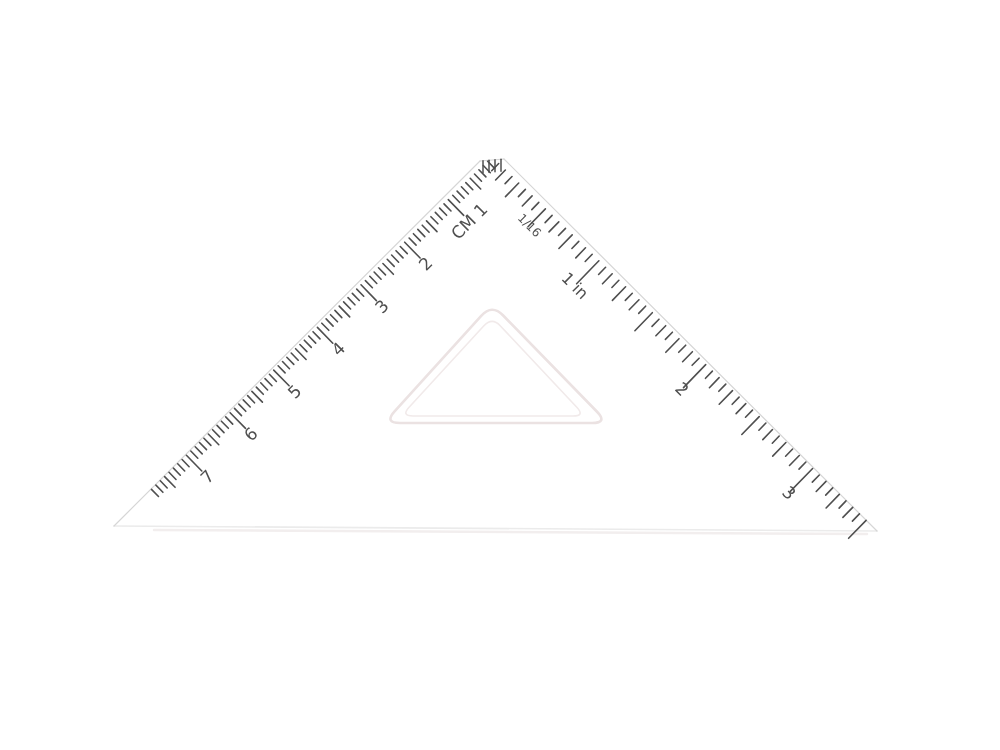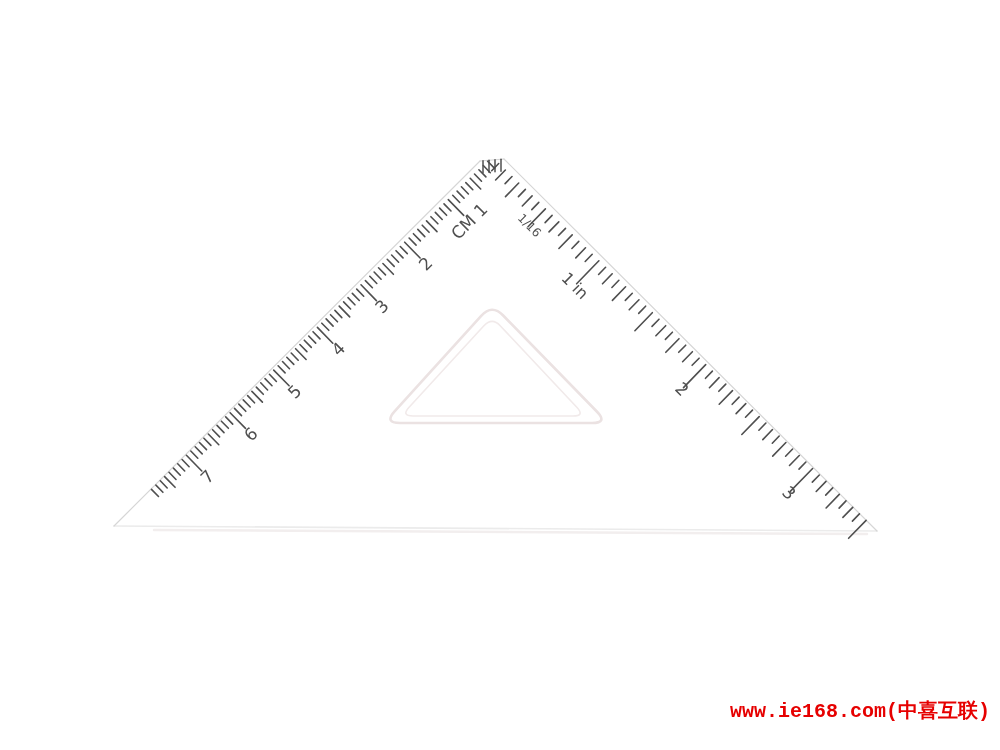--- a/index.html
+++ b/index.html
@@ -196,16 +196,13 @@
       <line x1="852.7" y1="507.4" x2="842.9" y2="517.4" stroke="#4f4f4f" stroke-width="1.6" class="tick"></line>
       <line x1="859.4" y1="513.9" x2="852.4" y2="521.1" stroke="#4f4f4f" stroke-width="1.6" class="tick"></line>
       <line x1="866.1" y1="520.4" x2="848.6" y2="538.3" stroke="#4f4f4f" stroke-width="1.6" class="tick"></line>
       <text x="526.6" y="228.3" text-anchor="middle" font-size="12" class="scale-label" transform="rotate(45 526.6 228.3)">1/16</text>
       <text x="571.0" y="289.5" text-anchor="middle" font-size="16" class="scale-label" transform="rotate(45 571.0 289.5)">1 in</text>
       <text x="677.9" y="393.3" text-anchor="middle" font-size="17" class="scale-label" transform="rotate(45 677.9 393.3)">2</text>
       <text x="784.8" y="497.2" text-anchor="middle" font-size="17" class="scale-label" transform="rotate(45 784.8 497.2)">3</text>
       <path d="M481.2 315.8 Q492 304 503.2 315.5 L596.8 411.5 Q608 423 592.0 423.0 L400.0 423.0 Q384 423 394.8 411.2 Z" fill="none" stroke="#ebe2e2" stroke-width="2.6"></path>
       <path d="M483.9 325.8 Q492 317 500.2 325.7 L576.8 407.3 Q585 416 573.0 416.0 L413.0 416.0 Q401 416 409.1 407.2 Z" fill="none" stroke="#f1eaea" stroke-width="1.6"></path>
     </svg>
-  <div class="watermark" style="color: rgb(230, 0, 0);">
-    <span>www.ie168.com(中喜互联)</span>
-  </div>
 </div>
 
 </body></html>

